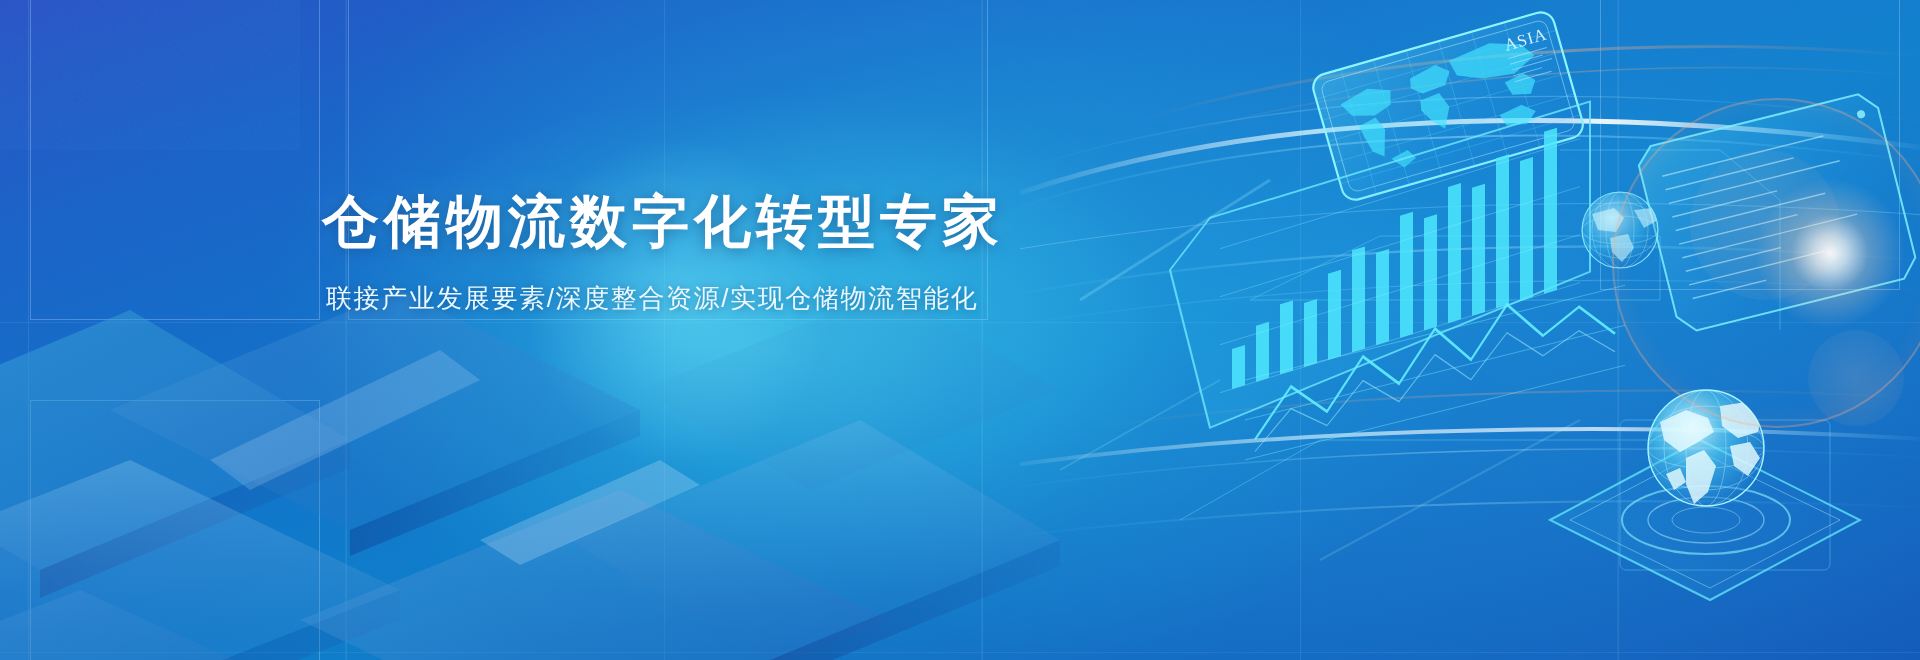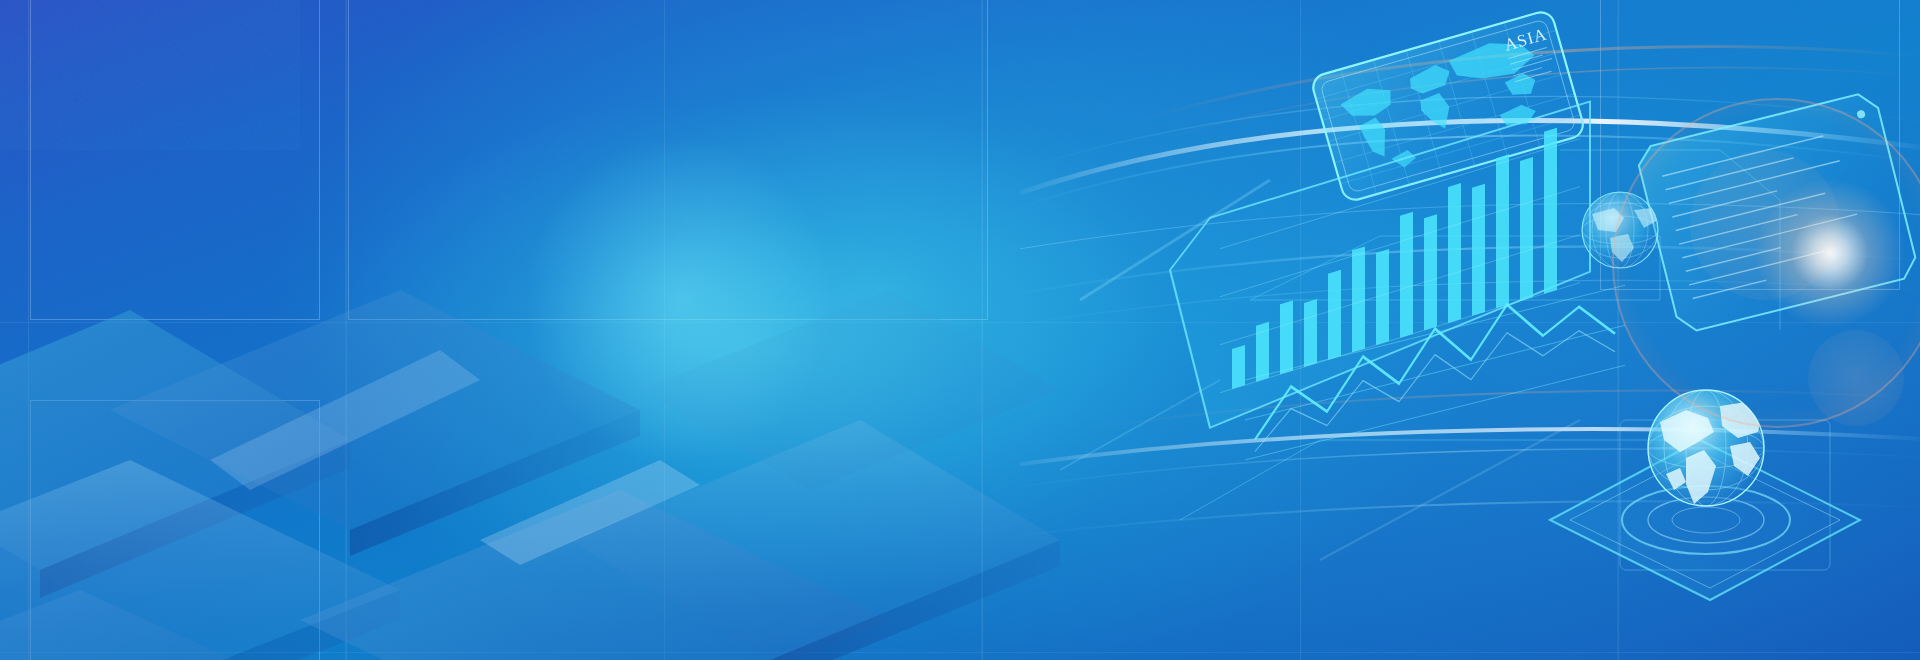--- a/index.html
+++ b/index.html
@@ -333,14 +333,18 @@
       <path d="M40,470 L200,380" stroke="#9ff0ff" stroke-width="2" opacity=".35"></path>
       <path d="M300,560 L560,420" stroke="#bdf6ff" stroke-width="2" opacity=".3"></path>
     </g>
   </svg>
 
   <div class="flare-ring"></div>
   <div class="flare"></div>
   <div class="flare-ghost" style="left:1690px;top:150px;width:150px;height:150px;"></div>
   <div class="flare-ghost" style="left:1808px;top:330px;width:96px;height:96px;"></div>
 
+  <div class="copy">
+    <h1 class="headline">仓储物流数字化转型专家</h1>
+    <p class="subline">联接产业发展要素/深度整合资源/实现仓储物流智能化</p>
+  </div>
 
 </div>
 
 </body></html>

